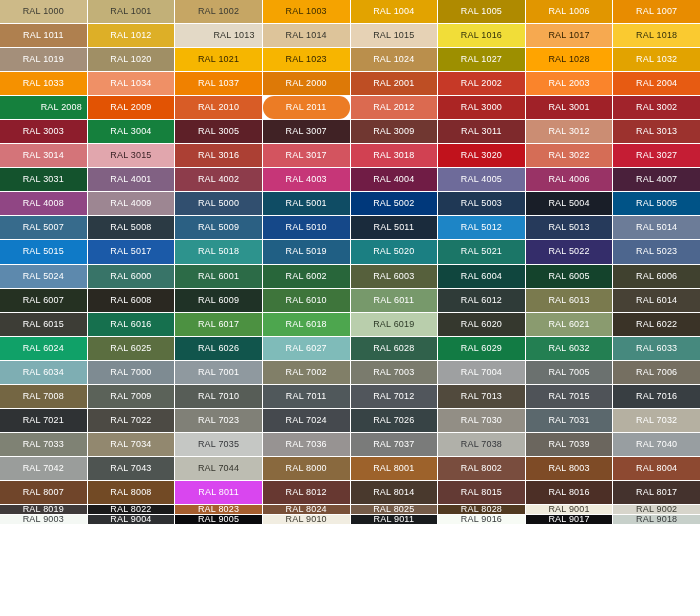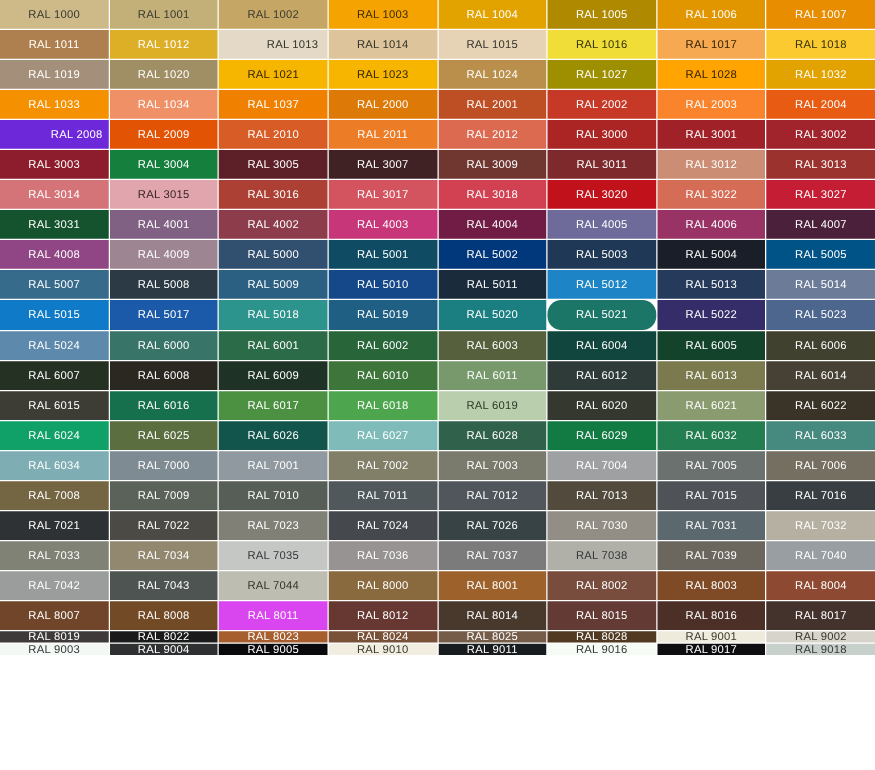--- a/index.html
+++ b/index.html
@@ -132,30 +132,30 @@
     </div>
     <div class="swatch" style="background: rgb(198, 57, 39); color: rgb(255, 255, 255);">
       <span class="label">RAL 2002</span>
     </div>
     <div class="swatch" style="background: rgb(250, 132, 43); color: rgb(255, 255, 255);">
       <span class="label">RAL 2003</span>
     </div>
     <div class="swatch" style="background: rgb(231, 91, 18); color: rgb(255, 255, 255);">
       <span class="label">RAL 2004</span>
     </div>
-    <div class="swatch" style="background: #6d28d9; color: rgb(255, 255, 255); padding-left: 36px;">
+    <div class="swatch" style="background: #15803d; color: rgb(255, 255, 255); padding-left: 36px;">
       <span class="label">RAL 2008</span>
     </div>
     <div class="swatch" style="background: rgb(226, 83, 3); color: rgb(255, 255, 255);">
       <span class="label">RAL 2009</span>
     </div>
     <div class="swatch" style="background: rgb(216, 92, 38); color: rgb(255, 255, 255);">
       <span class="label">RAL 2010</span>
     </div>
-    <div class="swatch" style="background: rgb(236, 124, 37); color: rgb(255, 255, 255);">
+    <div class="swatch" style="background: rgb(236, 124, 37); color: rgb(255, 255, 255); border-radius: 11px;">
       <span class="label">RAL 2011</span>
     </div>
     <div class="swatch" style="background: rgb(219, 106, 80); color: rgb(255, 255, 255);">
       <span class="label">RAL 2012</span>
     </div>
     <div class="swatch" style="background: rgb(171, 37, 36); color: rgb(255, 255, 255);">
       <span class="label">RAL 3000</span>
     </div>
     <div class="swatch" style="background: rgb(160, 33, 40); color: rgb(255, 255, 255);">
       <span class="label">RAL 3001</span>
@@ -291,21 +291,21 @@
     </div>
     <div class="swatch" style="background: rgb(45, 147, 141); color: rgb(255, 255, 255);">
       <span class="label">RAL 5018</span>
     </div>
     <div class="swatch" style="background: rgb(32, 95, 132); color: rgb(255, 255, 255);">
       <span class="label">RAL 5019</span>
     </div>
     <div class="swatch" style="background: rgb(27, 127, 130); color: rgb(255, 255, 255);">
       <span class="label">RAL 5020</span>
     </div>
-    <div class="swatch" style="background: rgb(27, 118, 103); color: rgb(255, 255, 255); border-radius: 11px;">
+    <div class="swatch" style="background: rgb(27, 118, 103); color: rgb(255, 255, 255);">
       <span class="label">RAL 5021</span>
     </div>
     <div class="swatch" style="background: rgb(52, 45, 106); color: rgb(255, 255, 255);">
       <span class="label">RAL 5022</span>
     </div>
     <div class="swatch" style="background: rgb(77, 102, 142); color: rgb(255, 255, 255);">
       <span class="label">RAL 5023</span>
     </div>
     <div class="swatch" style="background: rgb(93, 137, 173); color: rgb(255, 255, 255);">
       <span class="label">RAL 5024</span>

